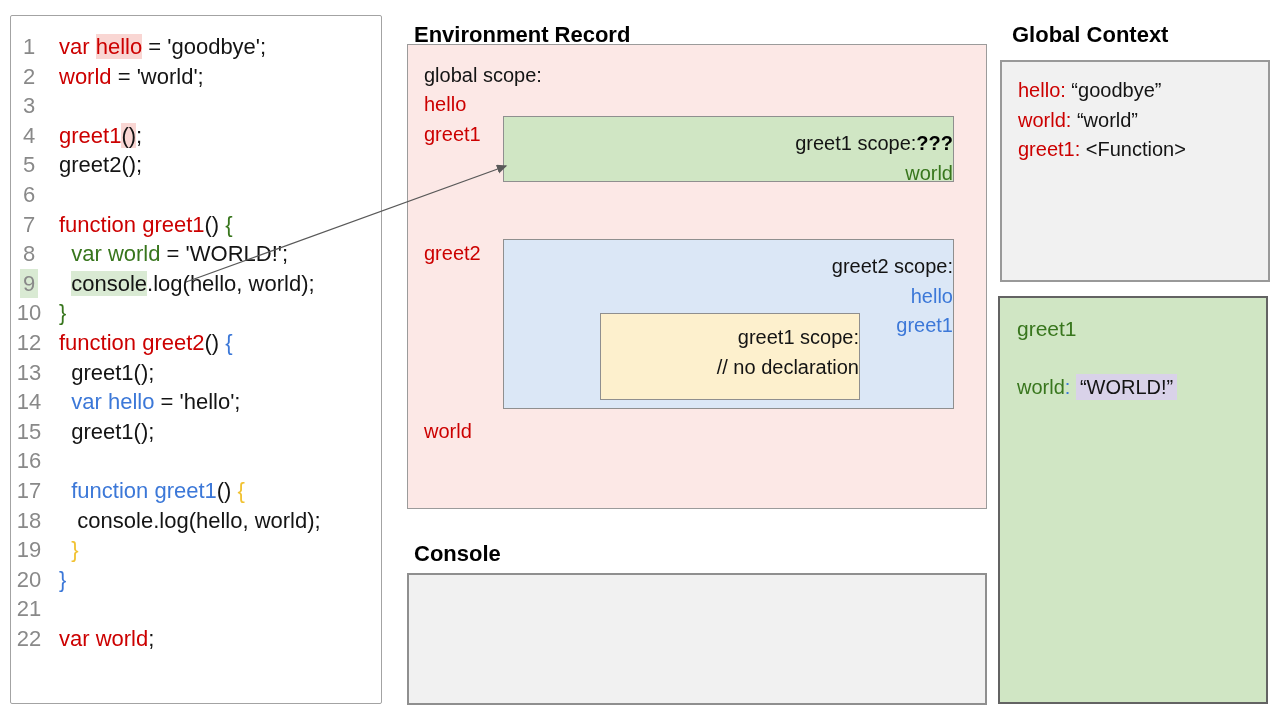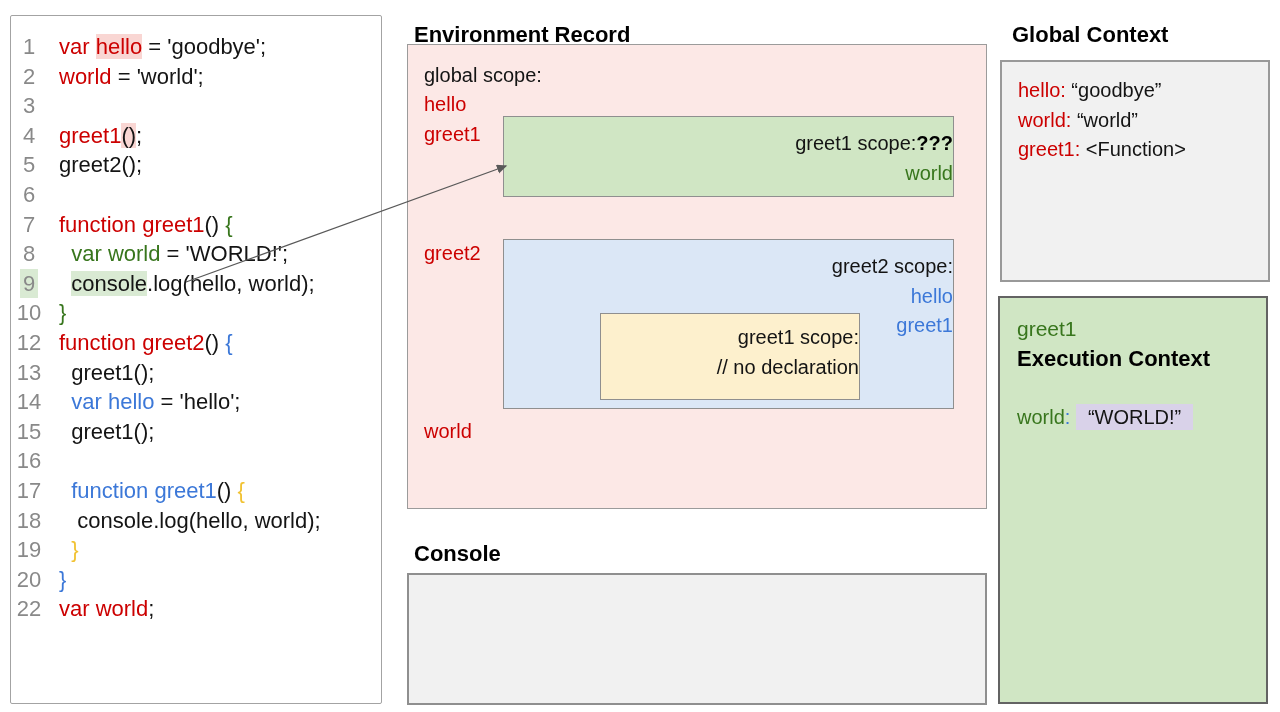--- a/index.html
+++ b/index.html
@@ -14,35 +14,35 @@
   .ln{width:36px;flex:none;text-align:center;color:var(--gray_num);}
   .ln > span{padding:2px 3px;}
   .code{white-space:pre;margin-left:12px;text-align:center;}
   .c-black{color:#141414;}
   .c-red{color:var(--red);}
   .c-green{color:var(--green);}
   .c-blue{color:var(--blue);}
   .c-yellow{color:var(--yellow);}
   .hl-pink{background:var(--hl_pink);}
   .hl-green{background:var(--hl_green);}
-  .hl-purple{background:var(--hl_purple);padding:2px 12px;}
+  .hl-purple{background:var(--hl_purple);padding:2px 4px;}
 
   
   .section-title{position:absolute;font-size:22px;font-weight:bold;color:#000;}
   #er-title{left:414px;top:22px;}
   #console-title{left:414px;top:541px;}
   #gc-title{left:1012px;top:22px;}
 
   
   .er-box{position:absolute;left:407px;top:44px;width:580px;height:465px;box-sizing:border-box;
           background:var(--pink_bg);border:1px solid #9b9b9b;text-align:right;}
   .er-label{position:absolute;left:16px;font-size:20px;line-height:29.6px;white-space:nowrap;}
   .scope-box{position:absolute;box-sizing:border-box;border:1px solid #8f8f8f;
              font-size:20px;line-height:29.6px;}
-  .greet1-scope{left:95px;top:71px;width:451px;height:81px;background:var(--green_bg);
+  .greet1-scope{left:95px;top:71px;width:451px;height:66px;background:var(--green_bg);
                 padding:12px 0 0 14px;}
   .greet2-scope{left:95px;top:194px;width:451px;height:170px;background:var(--blue_bg);
                 padding:12px 0 12px 14px;position:absolute;}
   .inner-greet1-scope{left:96px;top:73px;width:260px;height:87px;background:var(--yellow_bg);
                       padding:9px 0 0 12px;}
   .q-bold{font-weight:bold;color:#000;}
 
   
   .console-box{position:absolute;left:407px;top:573px;width:580px;height:132px;box-sizing:border-box;
                background:var(--gray_bg);border:2px solid #8f8f8f;}
@@ -140,20 +140,24 @@
         </div>
         <div class="code-line">
           <span class="ln"><span>19</span></span>
           <span class="code"><span class="c-black">  </span><span class="c-yellow">}</span></span>
         </div>
         <div class="code-line">
           <span class="ln"><span>20</span></span>
           <span class="code"><span class="c-blue">}</span></span>
         </div>
         <div class="code-line">
+          <span class="ln"><span>21</span></span>
+          <span class="code"></span>
+        </div>
+        <div class="code-line">
           <span class="ln"><span>22</span></span>
           <span class="code"><span class="c-red">var world</span><span class="c-black">;</span></span>
         </div>
       </div>
   </div>
 
   <div class="section-title" id="er-title">Environment Record</div>
 
   <div class="er-box">
     <div class="er-label c-black" style="top:16px;">global scope:</div>
@@ -184,21 +188,20 @@
 
   <div class="section-title" id="gc-title">Global Context</div>
   <div class="gc-box">
     <div class="kv"><span class="c-red k">hello:</span><span class="c-black k"> “goodbye”</span></div>
     <div class="kv"><span class="c-red k">world:</span><span class="c-black k"> “world”</span></div>
     <div class="kv"><span class="c-red k">greet1:</span><span class="c-black k"> &lt;Function&gt;</span></div>
   </div>
 
   <div class="ec-panel">
     <div class="ec-fn">greet1</div>
-    <div class="ec-title">Execution Context</div>
     <div class="spacer"></div>
     <div class="kv"><span class="c-green">world</span><span class="c-blue k">: </span><span class="c-black hl-purple">“WORLD!”</span></div>
   </div>
 
   <svg id="arrow-svg" viewBox="0 0 1280 712">
     <defs>
       <marker id="ah" markerWidth="9" markerHeight="8" refX="7" refY="3.5" orient="auto">
         <path d="M0,0 L8,3.5 L0,7 Z" fill="#595959"></path>
       </marker>
     </defs>

